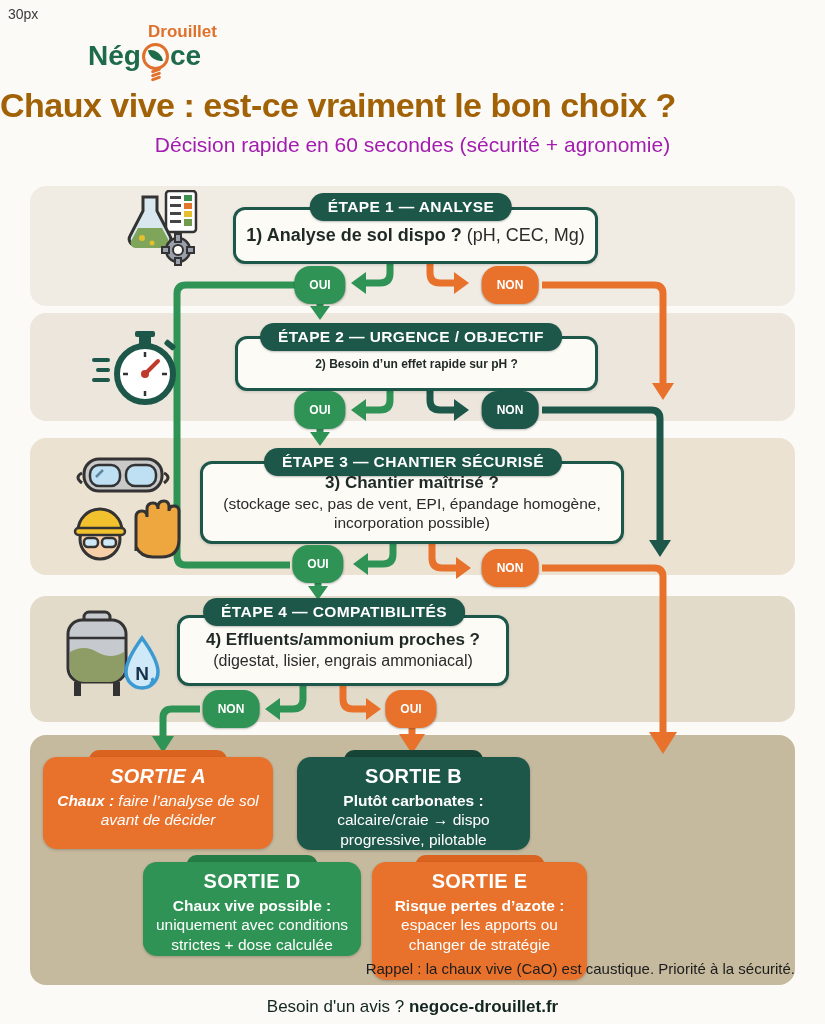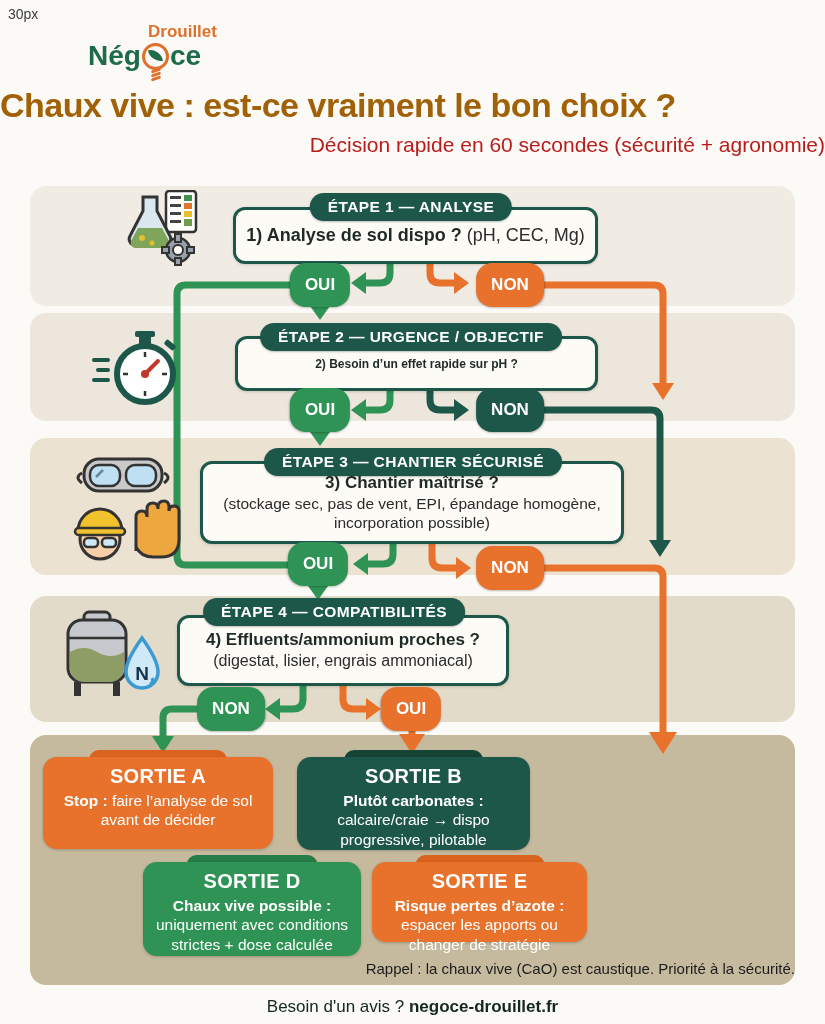--- a/index.html
+++ b/index.html
@@ -14,21 +14,21 @@
   .logo-o{position:relative;display:inline-block;width:27px;height:27px;margin:0 1px;}
   .logo-o .ring{position:absolute;inset:0;border:3px solid #e0712c;border-radius:50%;box-sizing:border-box;}
   .logo-o .leaf{position:absolute;left:7px;top:6px;width:13px;height:13px;background:#1d6b4a;border-radius:0 100% 0 100%;transform:rotate(-10deg);}
   .logo-wheat{position:absolute;left:9px;top:26px;width:12px;height:12px;}
   .logo-wheat span{position:absolute;width:10px;height:3px;background:#e0712c;border-radius:2px;}
   .logo-wheat .w1{top:0;transform:rotate(-20deg);}
   .logo-wheat .w2{top:4px;transform:rotate(-20deg);}
   .logo-wheat .w3{top:8px;transform:rotate(-20deg);}
 
   .page-title{position:absolute;left:0;top:86px;width:822px;font-size:34px;font-weight:bold;color:#a16207;letter-spacing:-0.5px;}
-  .page-subtitle{position:absolute;left:0;top:133px;width:825px;text-align:right;font-size:21px;color:#b91c1c;}
+  .page-subtitle{position:absolute;left:0;top:133px;width:825px;text-align:center;font-size:21px;color:#a21caf;}
 
   
   .band{position:absolute;left:30px;width:765px;border-radius:16px;}
   .band1{top:186px;height:120px;background:#f0ece3;}
   .band2{top:313px;height:108px;background:#ece6dc;}
   .band3{top:438px;height:137px;background:#ebe2d2;}
   .band4{top:596px;height:126px;background:#e3dbc9;}
   .bandS{top:735px;height:250px;background:#c5b99e;}
 
   
@@ -44,41 +44,41 @@
   .box4{left:177px;top:615px;width:326px;height:65px;font-size:16px;line-height:1.3;}
   .box4 .qb{font-size:17px;}
 
   .stephdr{position:absolute;z-index:4;transform:translateX(-50%);background:#1d574a;color:#fff;font-weight:bold;font-size:15.5px;letter-spacing:.4px;padding:5px 18px;border-radius:14px;white-space:nowrap;box-shadow:0 1px 2px rgba(0,0,0,.25);}
   .hdr1{left:411px;top:193px;}
   .hdr2{left:411px;top:323px;}
   .hdr3{left:413px;top:448px;}
   .hdr4{left:334px;top:598px;}
 
   
-  .pill{position:absolute;z-index:4;transform:translate(-50%,-50%);color:#fff;font-weight:bold;font-size:17px;padding:12px 15px;border-radius:16px;box-shadow:0 1px 2px rgba(0,0,0,.25);}
+  .pill{position:absolute;z-index:4;transform:translate(-50%,-50%);color:#fff;font-weight:bold;font-size:12px;padding:12px 15px;border-radius:16px;box-shadow:0 1px 2px rgba(0,0,0,.25);}
   .pill.green{background:#2f9355;}
   .pill.dark{background:#1d574a;}
   .pill.orange{background:#e8722c;}
 
   
   .exit{position:absolute;z-index:3;}
   .exit .tab{position:absolute;left:50%;top:-7px;transform:translateX(-50%);width:60%;height:34px;border-radius:10px;}
   .exit .inner{position:relative;z-index:1;width:100%;height:100%;border-radius:14px;box-sizing:border-box;padding:8px 10px 6px;color:#fff;text-align:center;box-shadow:0 1px 3px rgba(0,0,0,.2);}
   .exit .title{font-size:20px;font-weight:bold;letter-spacing:.3px;}
   .exit .body{margin-top:3px;font-size:15.5px;line-height:1.25;}
   .exit .lead{font-weight:bold;}
   .exit.block-lead .lead{display:block;}
   .exit.orange .inner{background:#e8722c;} .exit.orange .tab{background:#d9631f;}
   .exit.dark .inner{background:#1d574a;}   .exit.dark .tab{background:#164437;}
   .exit.green .inner{background:#2f9355;}  .exit.green .tab{background:#257c46;}
-  .exitA{left:43px;top:757px;width:230px;height:92px;}
+  .exitA{left:43px;top:757px;width:230px;height:92px;font-style:italic;}
   .exitB{left:297px;top:757px;width:233px;height:93px;}
   .exitC{left:543px;top:757px;width:240px;height:92px;}
   .exitD{left:143px;top:862px;width:218px;height:94px;}
-  .exitE{left:372px;top:862px;width:215px;height:80px;}
+  .exitE{left:372px;top:862px;width:215px;height:118px;}
 
   .reminder{position:absolute;z-index:3;left:30px;top:960px;width:765px;text-align:right;font-size:15px;color:#1c1c1c;}
   .cta{position:absolute;left:0;top:997px;width:825px;text-align:center;font-size:17px;color:#132620;}
   .cta b{font-weight:bold;}
 
   .sideicon{position:absolute;z-index:3;}
 </style>
 </head>
 <body>
 
@@ -257,21 +257,21 @@
     <div><span class="qb">4) Effluents/ammonium proches ?</span><br>
     <span>(digestat, lisier, engrais ammoniacal)</span></div>
   </div>
   <div class="pill green" style="left:231px;top:709px">NON</div>
   <div class="pill orange" style="left:411px;top:709px">OUI</div>
 
   <div class="exit orange exitA">
     <div class="tab"></div>
     <div class="inner">
       <div class="title">SORTIE A</div>
-      <div class="body"><span class="lead">Stop :</span><span> faire l’analyse de sol avant de décider</span></div>
+      <div class="body"><span class="lead">Chaux :</span><span> faire l’analyse de sol avant de décider</span></div>
     </div>
   </div>
 
   <div class="exit dark block-lead exitB">
     <div class="tab"></div>
     <div class="inner">
       <div class="title">SORTIE B</div>
       <div class="body"><span class="lead">Plutôt carbonates :</span><span>calcaire/craie → dispo progressive, pilotable</span></div>
     </div>
   </div>

